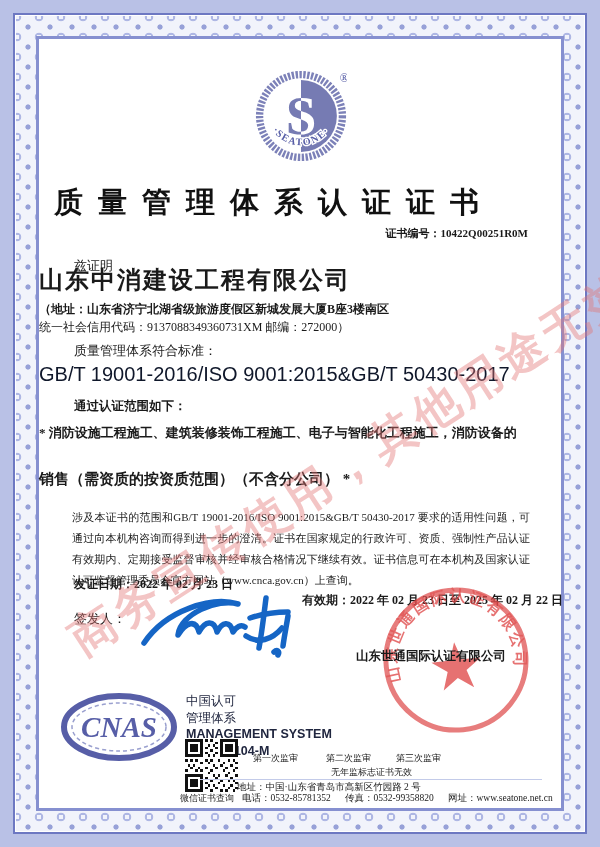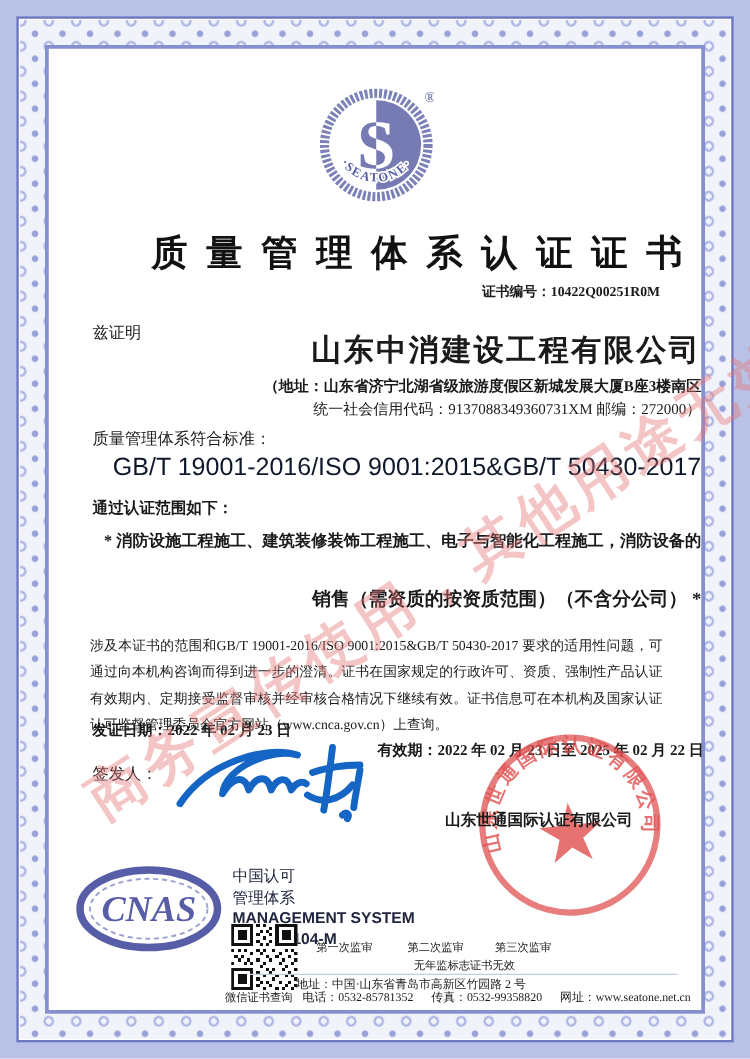--- a/index.html
+++ b/index.html
@@ -12,21 +12,21 @@
     background-color:#f1f3fb;
     background-image:
       radial-gradient(circle, #97a1d8 0 2.2px, rgba(0,0,0,0) 3px),
       radial-gradient(circle, rgba(0,0,0,0) 2.4px, #aeb7e4 2.5px 4px, rgba(0,0,0,0) 4.6px);
     background-size:22px 20px,22px 20px;
     background-position:2px 2px,13px 12px;
     box-shadow:inset 0 0 0 1px #ffffff;
   }
   .content{position:absolute;inset:36px;background:#ffffff;border:3px solid #8690d0;}
   .t{position:absolute;white-space:nowrap;color:#1a1a1a;}
-  .center{left:39px;right:39px;text-align:right;}
+  .center{left:39px;right:39px;text-align:left;}
   .watermark{
     position:absolute;left:58px;top:618px;width:760px;
     transform:rotate(-33deg);transform-origin:0 0;
     font-size:46px;font-weight:700;letter-spacing:5px;
     color:rgba(226,116,116,0.42);pointer-events:none;z-index:5;
   }
   .title{top:183px;font-size:29px;font-weight:700;letter-spacing:15px;text-indent:15px;color:#111;}
   .certno{top:226px;right:72px;font-size:11px;font-weight:700;}
   .intro{top:257px;left:74px;font-size:13px;}
   .company{top:264px;font-size:24px;font-weight:700;letter-spacing:2px;}

